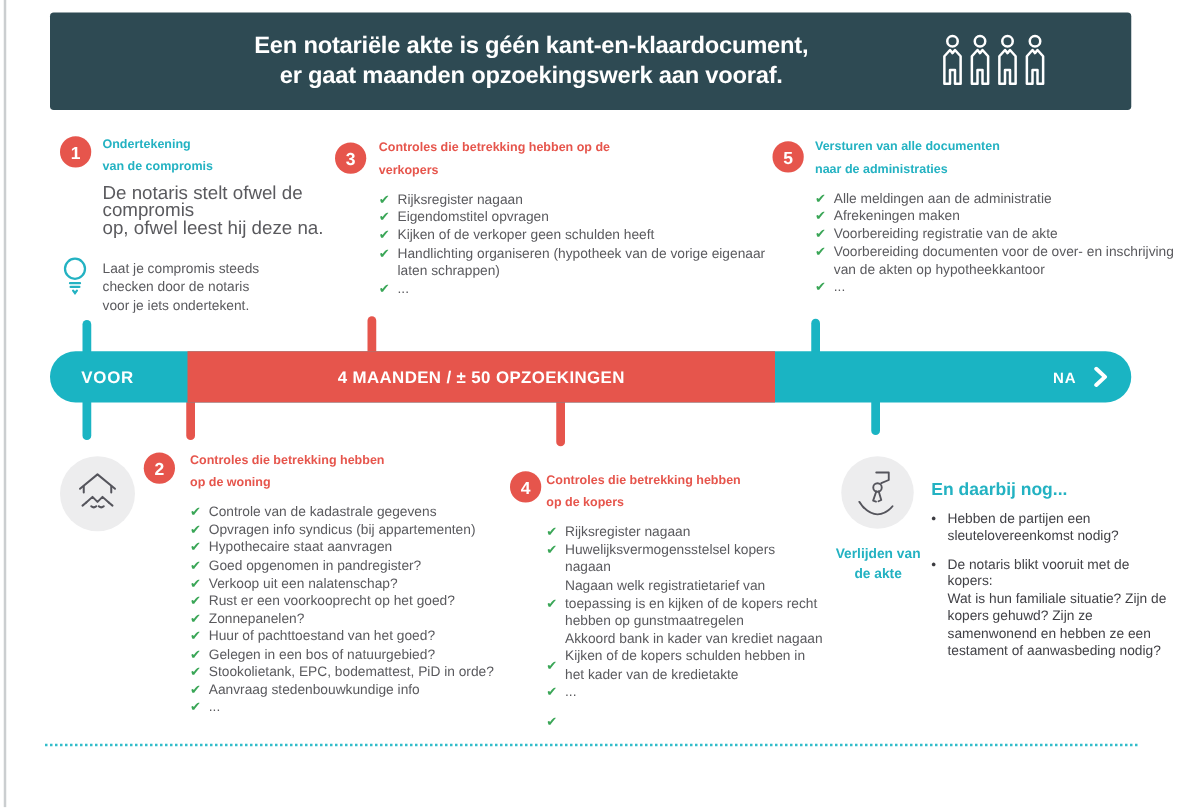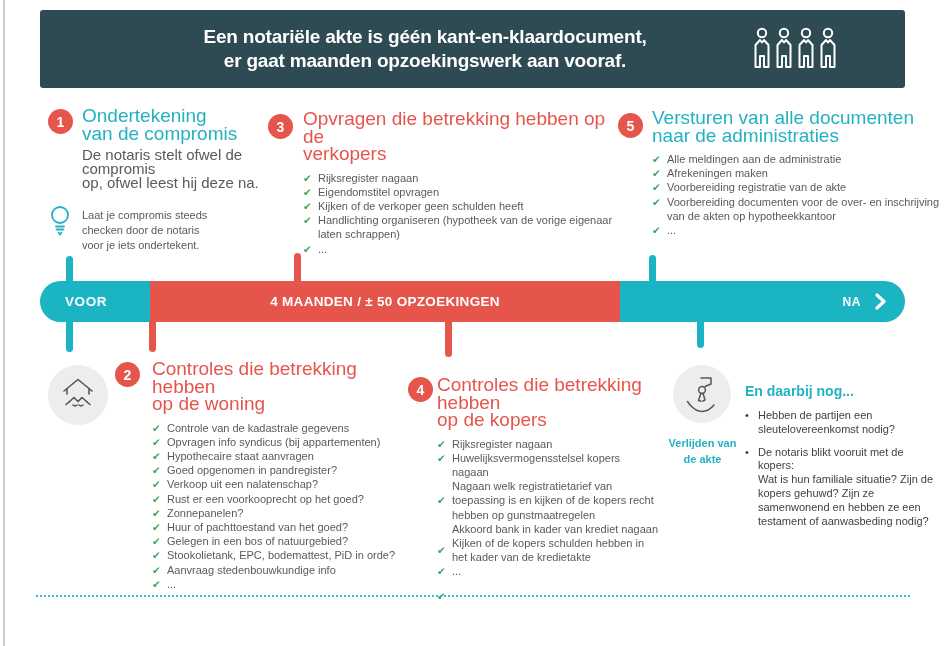--- a/index.html
+++ b/index.html
@@ -13,21 +13,21 @@
   .banner-title{color:#fff;font-size:19px;font-weight:700;line-height:24px;text-align:center;
                 letter-spacing:-0.2px;padding-right:95px;}
   .people{position:absolute;right:66px;top:15px;}
 
   
   .step-num{position:absolute;width:25px;height:25px;border-radius:50%;background:#e6554c;color:#fff;
             font-size:14px;font-weight:700;display:flex;align-items:center;justify-content:center;}
 
   
   .sec{position:absolute;}
-  .sec-title{font-size:19px;font-weight:400;line-height:17.5px;}
+  .sec-title{font-size:10px;font-weight:700;line-height:17.5px;}
   .teal-t{color:#23b2c2;} .red-t{color:#e6554c;}
   .body-text{font-size:15px;line-height:13.8px;color:#5a5a5e;margin-top:6px;}
   .list{margin-top:8px;font-size:11px;color:#5a5a5e;}
   .item{display:flex;align-items:flex-start;line-height:14.2px;}
   .item.center{align-items:center;}
   .item.nocheck .chk{visibility:hidden;}
   .item.gap{margin-top:10px;}
   .chk{flex:0 0 15px;width:15px;color:#3aa657;font-weight:700;font-size:10.5px;
        font-family:"DejaVu Sans",sans-serif;line-height:14.2px;}
   .txt{flex:1;}
@@ -131,21 +131,21 @@
         <div>Laat je compromis steeds</div>
         <div>checken door de notaris</div>
         <div>voor je iets ondertekent.</div>
       </div>
     </div>
   </div>
 
   <div class="sec s3">
     <div class="step-num" style="left:0;top:4px;">3</div>
     <div class="sec-title red-t ml">
-      <div>Opvragen die betrekking hebben op de</div>
+      <div>Controles die betrekking hebben op de</div>
       <div>verkopers</div>
     </div>
     <div class="list ml">
       <div class="item">
           <span class="chk">✔</span>
           <span class="txt">Rijksregister nagaan</span>
         </div>
       <div class="item">
           <span class="chk">✔</span>
           <span class="txt">Eigendomstitel opvragen</span>

